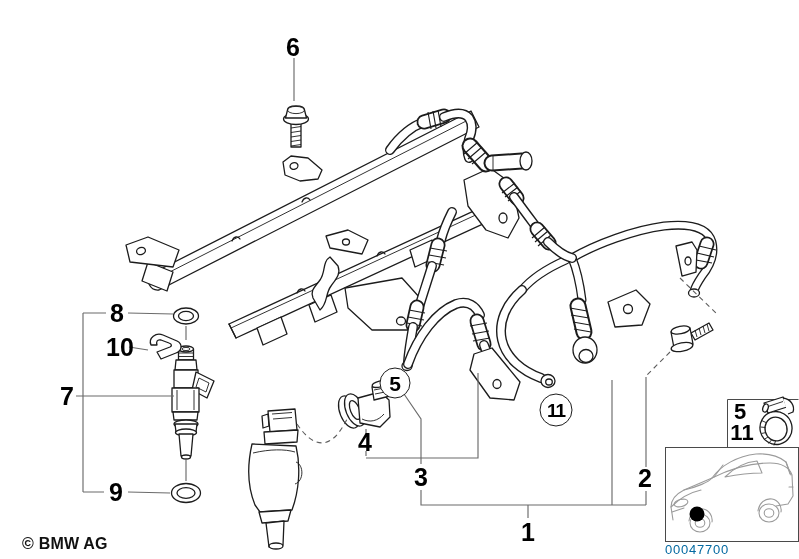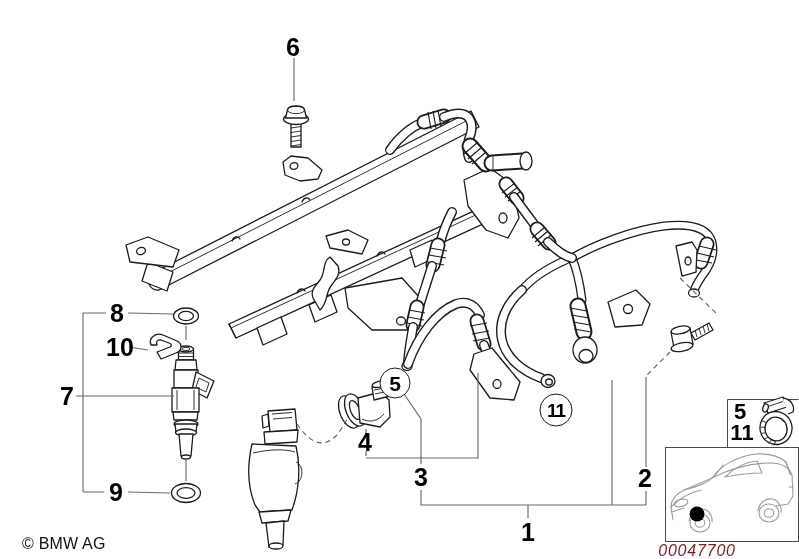--- a/index.html
+++ b/index.html
@@ -30,23 +30,23 @@
   
   .label { position:absolute; transform:translate(-50%,-50%); font-weight:bold;
            font-size:25px; color:#000; line-height:1; white-space:nowrap; }
   .circled { border:1.8px solid #1c1c1c; border-radius:50%; background:#fff;
              display:flex; align-items:center; justify-content:center; }
   .circled.c5  { width:29px; height:29px; font-size:21px; }
   .circled.c11 { width:31px; height:31px; font-size:19px; letter-spacing:-1px; }
   .legend-num { position:absolute; transform:translate(-50%,-50%); font-weight:bold;
                 font-size:22px; color:#000; line-height:1; }
   .part-number { position:absolute; left:697px; top:542px; transform:translateX(-50%);
-                 font-size:16px; letter-spacing:0.8px; color:#7f1d1d;font-style:italic; }
+                 font-size:13px; letter-spacing:0.8px; color:#0369a1; }
   .copyright { position:absolute; left:22px; top:535px; font-size:16px;
-               font-weight:normal; color:#111; letter-spacing:0.2px;text-align:center; }
+               font-weight:bold; color:#111; letter-spacing:0.2px;text-align:center; }
 </style>
 </head>
 <body>
 
 <div class="stage">
 
 <svg width="799" height="559" viewBox="0 0 799 559">
 
   <g>
     <path class="lnf" d="M 229,324 L 517,191 L 524,205 L 236,338 Z"></path>

